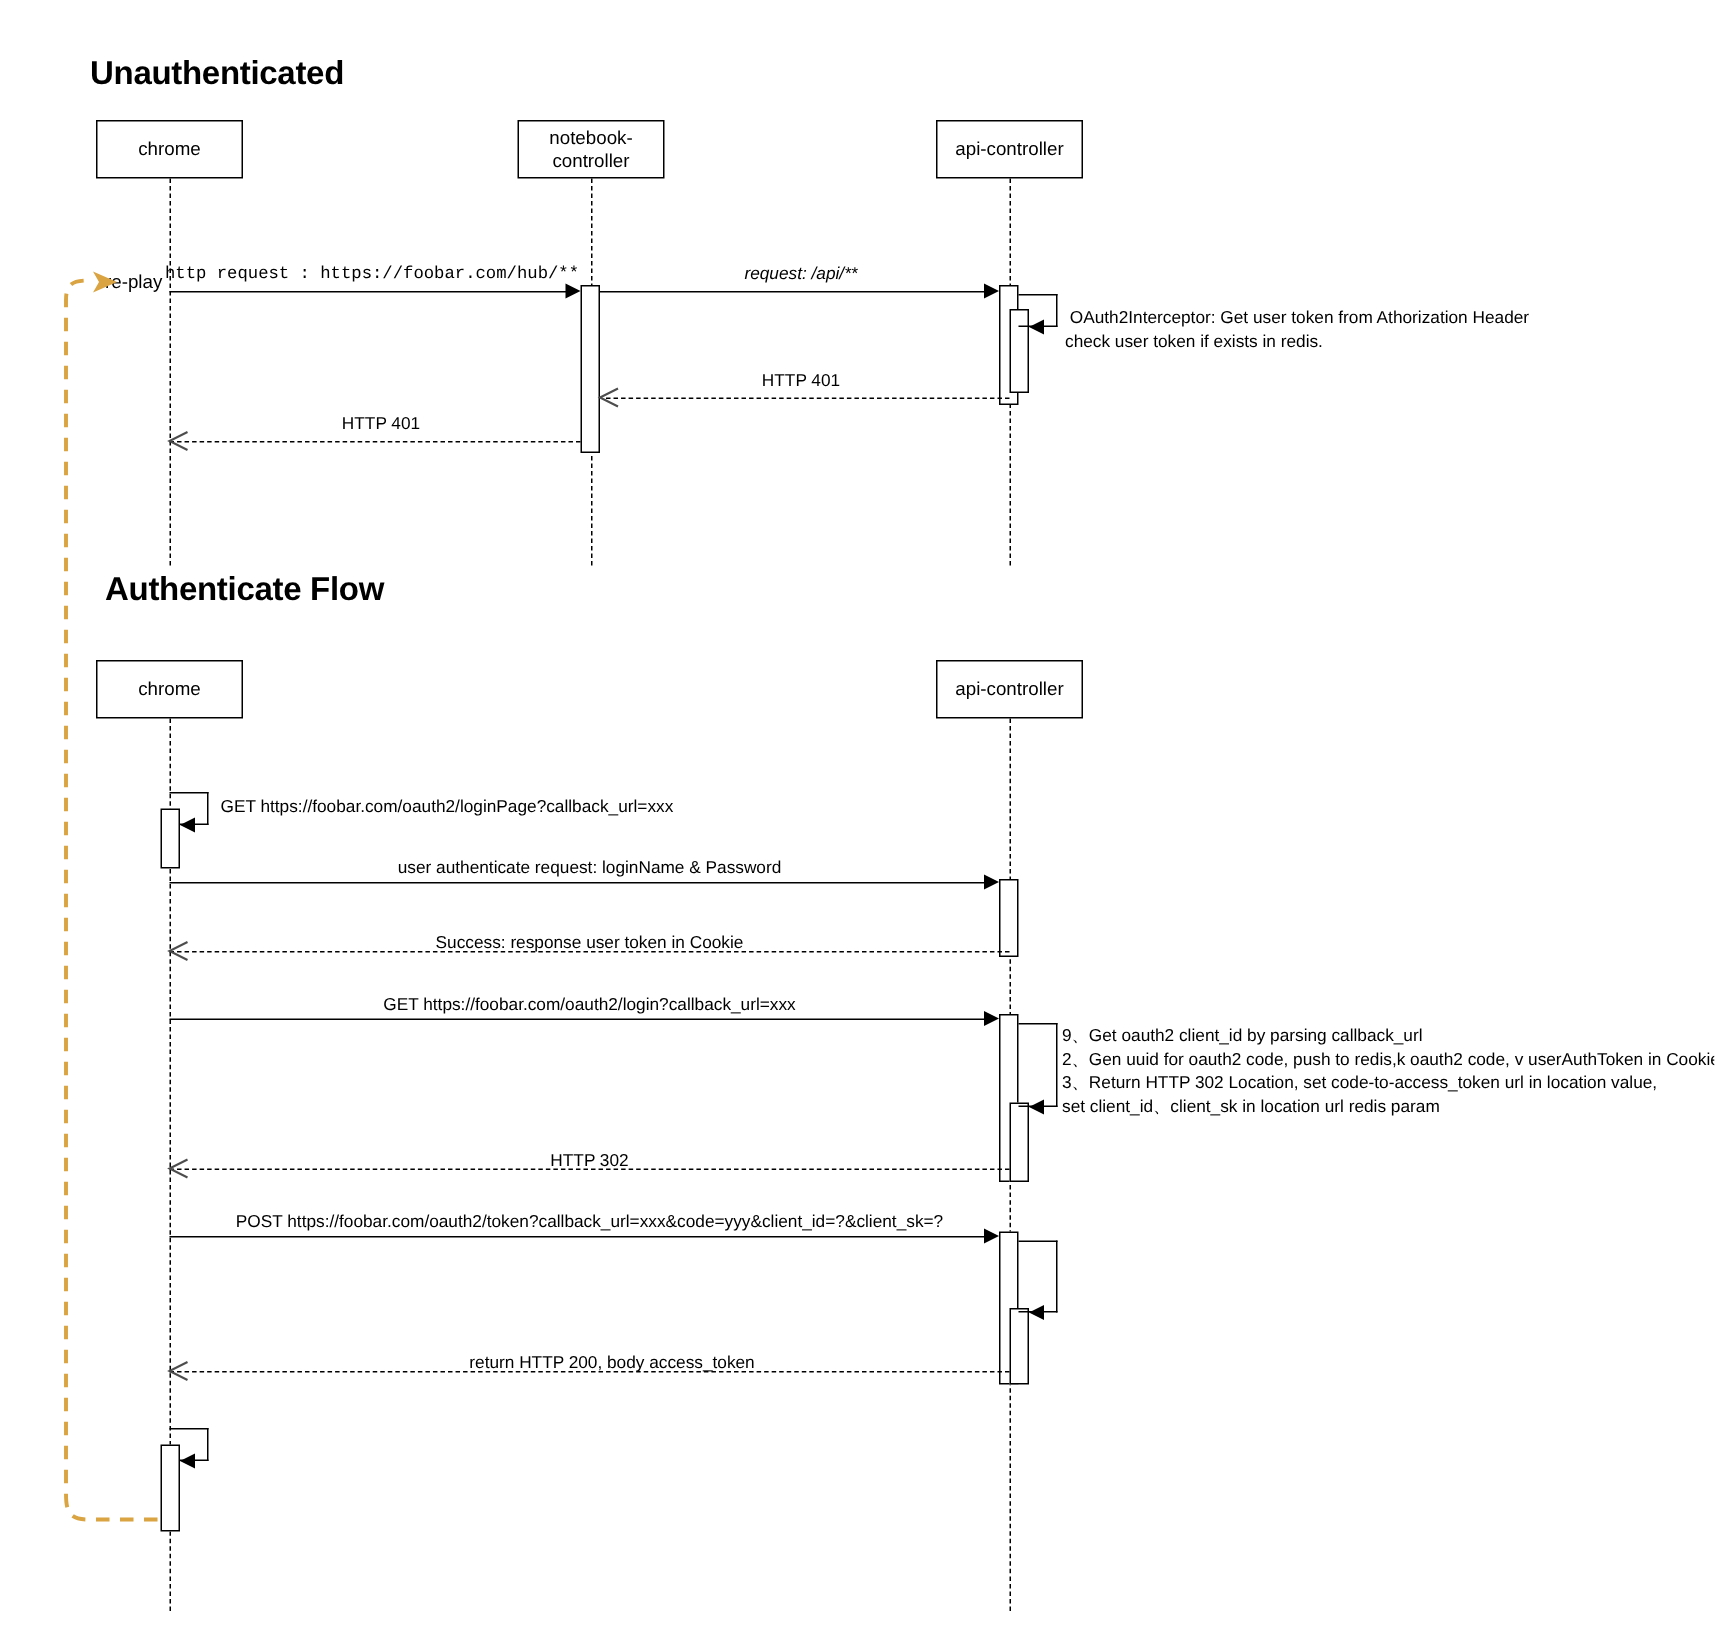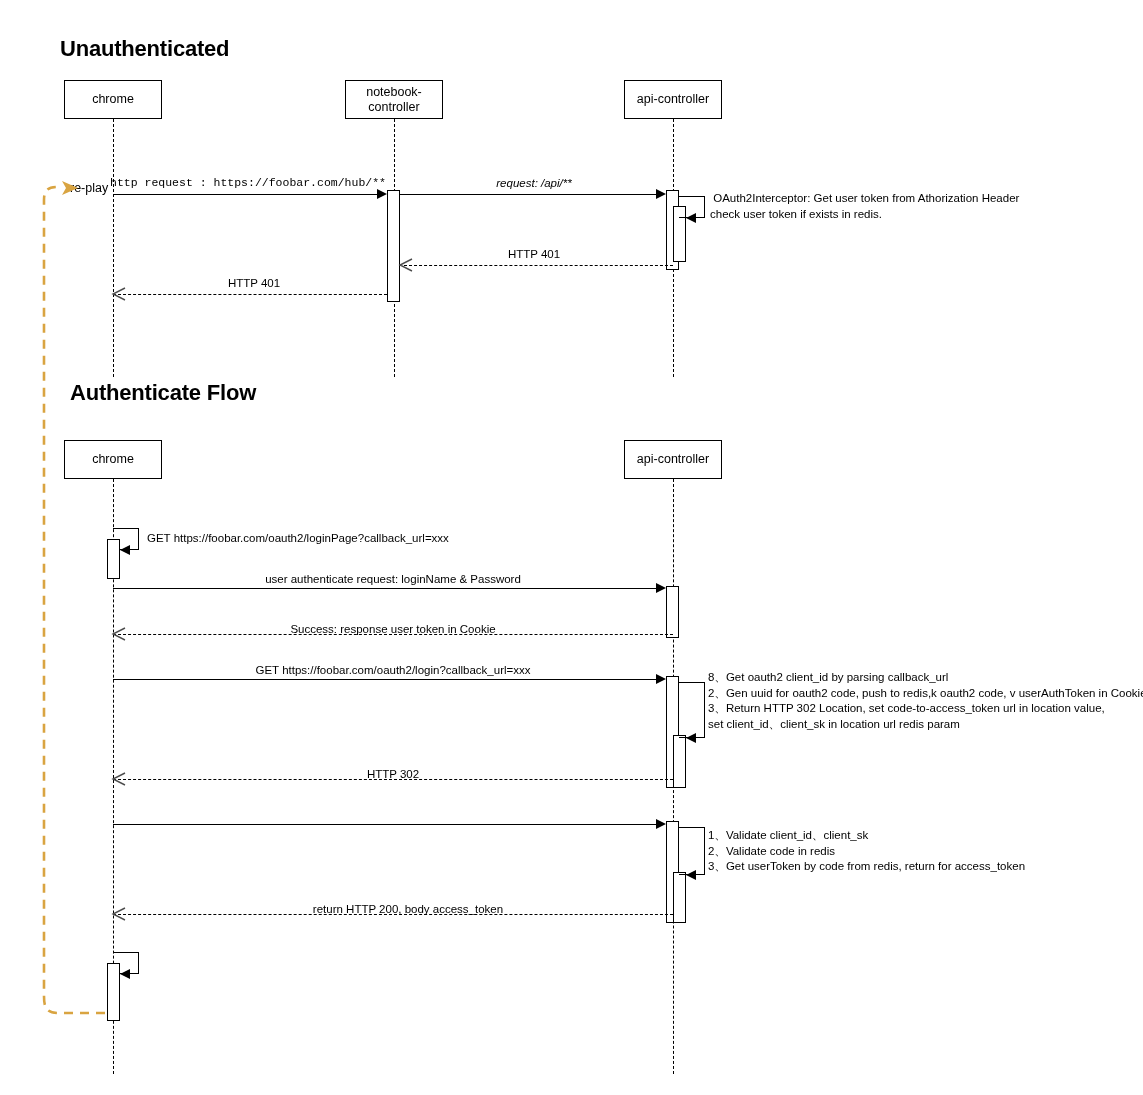--- a/index.html
+++ b/index.html
@@ -67,20 +67,21 @@
   .msg-label.centered {
     text-align: center;
     transform: translateX(-50%);
   }
   .note-text {
     position: absolute;
     font-size: 11.5px;
     line-height: 15.5px;
     white-space: pre;
     color: #000;
+    margin-top: 14px;
   }
   .arrow-head {
     position: absolute;
     width: 0;
     height: 0;
   }
   .arrow-right-solid {
     border-top: 5px solid transparent;
     border-bottom: 5px solid transparent;
     border-left: 10px solid #000;
@@ -186,34 +187,34 @@
 
   <div class="msg-label centered" style="left:393px; top:663px;">GET https://foobar.com/oauth2/login?callback_url=xxx</div>
   <div class="msg-line" style="left:113px; top:679px; width:547px;"></div>
   <div class="arrow-head arrow-right-solid" style="left:656px; top:674px;"></div>
 
   <div class="activation" style="left:666px; top:676px; width:13px; height:112px;"></div>
   <div class="activation" style="left:673px; top:735px; width:13px; height:53px;"></div>
   <div class="selfloop" style="left:679px; top:682px; width:26px; height:56px;"></div>
   <div class="arrow-head arrow-left-solid" style="left:686px; top:733px;"></div>
 
-  <div class="note-text" style="left:708px; top:670px;"><span>8、Get oauth2 client_id by parsing callback_url</span><br><span>2、Gen uuid for oauth2 code, push to redis,k oauth2 code, v userAuthToken in Cookie</span><br><span>3、Return HTTP 302 Location, set code-to-access_token url in location value,</span><br><span>set client_id、client_sk in location url redis param</span></div>
+  <div class="note-text" style="left:708px; top:670px;"><span>9、Get oauth2 client_id by parsing callback_url</span><br><span>2、Gen uuid for oauth2 code, push to redis,k oauth2 code, v userAuthToken in Cookie</span><br><span>3、Return HTTP 302 Location, set code-to-access_token url in location value,</span><br><span>set client_id、client_sk in location url redis param</span></div>
 
   <div class="msg-label centered" style="left:393px; top:767px;">HTTP 302</div>
   <div class="msg-line dashed" style="left:113px; top:779px; width:560px;"></div>
 
+  <div class="msg-label centered" style="left:393px; top:808px;">POST https://foobar.com/oauth2/token?callback_url=xxx&amp;code=yyy&amp;client_id=?&amp;client_sk=?</div>
   <div class="msg-line" style="left:113px; top:824px; width:547px;"></div>
   <div class="arrow-head arrow-right-solid" style="left:656px; top:819px;"></div>
 
   <div class="activation" style="left:666px; top:821px; width:13px; height:102px;"></div>
   <div class="activation" style="left:673px; top:872px; width:13px; height:51px;"></div>
   <div class="selfloop" style="left:679px; top:827px; width:26px; height:48px;"></div>
   <div class="arrow-head arrow-left-solid" style="left:686px; top:870px;"></div>
 
-  <div class="note-text" style="left:708px; top:828px;"><span>1、Validate client_id、client_sk</span><br><span>2、Validate code in redis</span><br><span>3、Get userToken by code from redis, return for access_token</span></div>
 
   <div class="msg-label centered" style="left:408px; top:902px;">return HTTP 200, body  access_token</div>
   <div class="msg-line dashed" style="left:113px; top:914px; width:560px;"></div>
 
   <div class="selfloop" style="left:113px; top:952px; width:26px; height:22px;"></div>
   <div class="arrow-head arrow-left-solid" style="left:120px; top:969px;"></div>
   <div class="activation" style="left:107px; top:963px; width:13px; height:58px;"></div>
 
   <svg class="replay-svg" width="1143" height="1095" style="z-index:2;">
     <path d="M 105 1013 L 58 1013 C 46 1013 44 1007 44 996 L 44 200 C 44 190 48 187 58 187" fill="none" stroke="#d9a441" stroke-width="2.6" stroke-dasharray="9,7" stroke-linecap="butt"></path>

